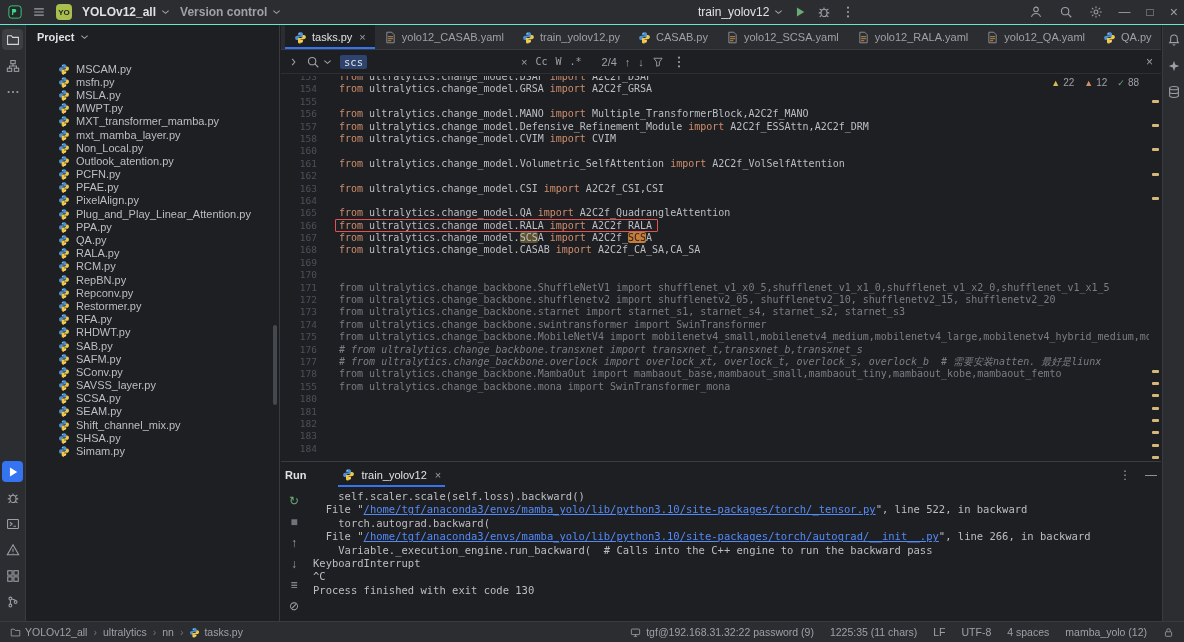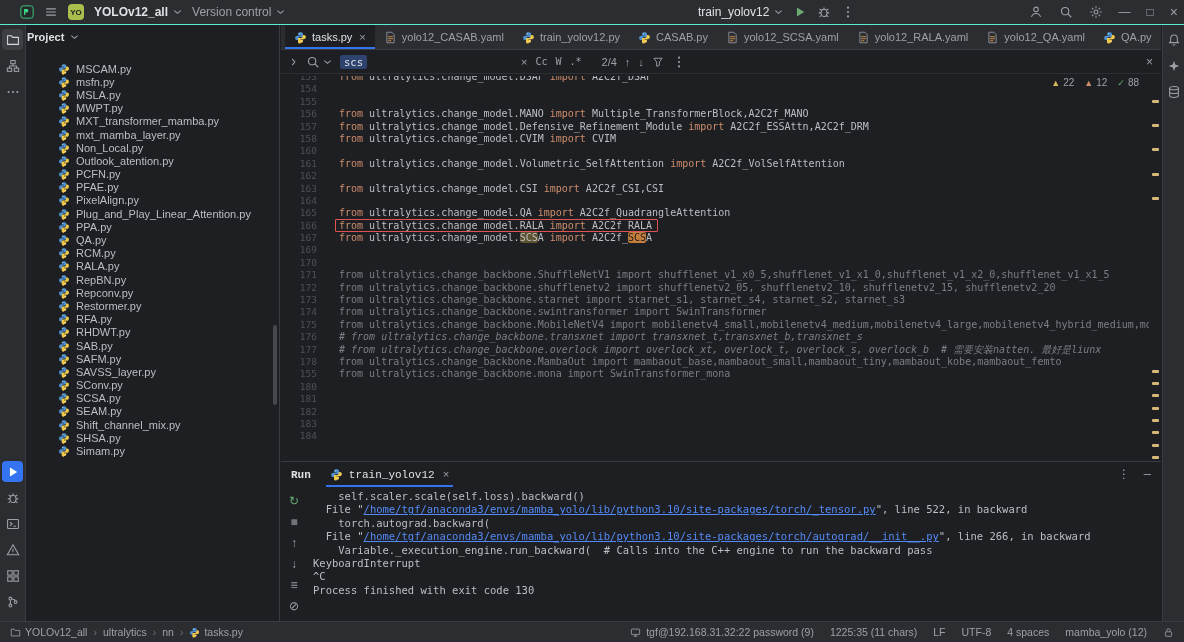--- a/index.html
+++ b/index.html
@@ -4,46 +4,46 @@
 <style>
   html,body{margin:0;padding:0;background:#111;}
   .app{position:relative;width:1184px;height:642px;background:#1e1f22;color:#bcbec4;
        font-family:"Liberation Sans",sans-serif;overflow:hidden;font-size:11px;}
   .svgi{width:14px;height:14px;display:block;}
   .chev{width:9px;height:6px;color:#9da0a8;display:block;}
   .gly{font-size:12px;line-height:1;}
 
   
   .titlebar{position:absolute;top:0;left:0;right:0;height:24px;background:#2b2d30;
-            border-bottom:1px solid #5eead4;display:flex;align-items:center;padding:0 20px;gap:10px;}
+            border-bottom:1px solid #5eead4;display:flex;align-items:center;padding:0 8px;gap:10px;}
   .tb-badge{width:16px;height:16px;border-radius:4px;background:#a8bf4d;color:#1e1f22;
             font-weight:bold;font-size:8px;display:flex;align-items:center;justify-content:center;flex:none;}
   .tb-name{color:#dfe1e5;font-weight:bold;display:flex;gap:5px;align-items:center;font-size:12px;}
-  .tb-vc{color:#9da0a8;display:flex;gap:5px;align-items:center;font-size:12px;}
+  .tb-vc{color:#9da0a8;display:flex;gap:5px;align-items:center;font-size:12px;font-weight:bold;}
   .run-widget{position:absolute;left:698px;top:0;height:24px;display:flex;align-items:center;gap:10px;
               color:#dfe1e5;font-size:12px;}
   .tb-right{position:absolute;right:6px;top:0;height:24px;display:flex;align-items:center;gap:16px;color:#9da0a8;}
   .win-glyph{font-size:12px;color:#9da0a8;}
 
   
   .left-strip{position:absolute;top:25px;bottom:21px;left:0;width:26px;background:#2b2d30;
               border-right:1px solid #393b40;display:flex;flex-direction:column;align-items:center;padding-top:4px;box-sizing:border-box;}
   .right-strip{position:absolute;top:25px;bottom:21px;right:0;width:22px;background:#2b2d30;
                border-left:1px solid #393b40;display:flex;flex-direction:column;align-items:center;padding-top:4px;box-sizing:border-box;}
   .strip-bottom{margin-top:auto;display:flex;flex-direction:column;align-items:center;padding-bottom:4px;}
   .strip-btn{width:21px;height:21px;border-radius:4px;display:flex;align-items:center;justify-content:center;
              color:#9da0a8;margin-bottom:5px;flex:none;}
   .strip-btn .svgi{width:14px;height:14px;}
   .strip-btn.active{background:#3d3f43;color:#d5d7dd;}
   .strip-btn.accent{background:#3574f0;color:#fff;}
 
   
   .project{position:absolute;top:25px;bottom:21px;left:27px;width:253px;background:#1e1f22;
            border-right:1px solid #393b40;box-sizing:border-box;}
-  .proj-header{height:24px;display:flex;align-items:center;gap:6px;color:#dfe1e5;font-weight:bold;}
+  .proj-header{height:24px;display:flex;align-items:center;gap:6px;padding-left:10px;color:#dfe1e5;font-weight:bold;}
   .tree{margin-top:13px;}
   .tree-row{display:flex;align-items:center;gap:6px;height:13.2px;padding-left:31px;color:#bcbec4;}
   .tree-row .svgi{width:12px;height:12px;flex:none;}
   .tree-label{white-space:nowrap;}
   .proj-scroll{position:absolute;right:2px;top:300px;width:4px;height:80px;background:#45484d;border-radius:2px;}
 
   
   .main{position:absolute;top:25px;bottom:21px;left:281px;right:23px;display:flex;flex-direction:column;}
 
   .tabbar{height:24px;flex:none;background:#2b2d30;border-bottom:1px solid #393b40;
@@ -82,21 +82,21 @@
   .sg-M{background:#c77d3a;color:#1e1f22;border-radius:2px;}
   .stripe{position:absolute;right:0;top:0;bottom:0;width:12px;}
   .mark{position:absolute;right:2px;width:7px;height:3px;background:#d5b778;border-radius:1px;}
   .inspections{position:absolute;top:3px;right:22px;display:flex;gap:10px;align-items:center;
                font-size:10px;color:#9da0a8;}
   .insp{display:flex;gap:3px;align-items:center;}
   .insp-ic{font-size:9px;}
 
   
   .runpanel{height:159px;flex:none;border-top:1px solid #393b40;display:flex;flex-direction:column;background:#1e1f22;}
-  .run-header{height:25px;flex:none;display:flex;align-items:center;gap:15px;padding:0 10px;font-family:Liberation Mono, monospace;}
+  .run-header{height:25px;flex:none;display:flex;align-items:center;gap:32px;padding:0 4px;}
   .run-title{color:#dfe1e5;font-weight:bold;}
   .run-tab{display:flex;align-items:center;gap:6px;height:25px;box-shadow:inset 0 -2px 0 #3574f0;
            color:#dfe1e5;padding:0 4px;}
   .run-tab .svgi{width:13px;height:13px;}
   .run-header-icons{margin-left:auto;display:flex;gap:14px;color:#9da0a8;}
   .run-body{flex:1;display:flex;overflow:hidden;}
   .run-tools{width:26px;flex:none;display:flex;flex-direction:column;align-items:center;padding-top:4px;}
   .rt-btn{width:20px;height:19px;display:flex;align-items:center;justify-content:center;border-radius:4px;margin-bottom:2px;}
   .console{flex:1;overflow:hidden;font-family:"DejaVu Sans Mono",monospace;font-size:10.5px;
            line-height:13.4px;padding:3px 0 0 6px;white-space:pre;color:#bcbec4;}
@@ -404,38 +404,38 @@
           </svg>
           <span class="tree-label">QA.py</span>
         </div>
         <div class="tree-row">
           <svg class="svgi" viewBox="0 0 16 16">
             <path fill="#4e8fce" d="M7.9 1.5c-1.8 0-2.9.8-2.9 2v1.6h3v.7H4c-1.5 0-2.6 1-2.6 2.7 0 1.6 1 2.7 2.5 2.7h1.3V9.7c0-1.4 1.2-2.4 2.6-2.4h3.3V3.5c0-1.2-1.1-2-3.2-2z"></path>
             <path fill="#efc94c" d="M8.1 14.5c1.8 0 2.9-.8 2.9-2v-1.6H8v-.7h4c1.5 0 2.6-1 2.6-2.7 0-1.6-1-2.7-2.5-2.7h-1.3v1.5c0 1.4-1.2 2.4-2.6 2.4H4.9v4.8c0 1.2 1.1 2 3.2 2z"></path>
             <circle cx="6.4" cy="3.3" r=".6" fill="#fff"></circle>
             <circle cx="9.6" cy="12.7" r=".6" fill="#fff"></circle>
           </svg>
+          <span class="tree-label">RALA.py</span>
+        </div>
+        <div class="tree-row">
+          <svg class="svgi" viewBox="0 0 16 16">
+            <path fill="#4e8fce" d="M7.9 1.5c-1.8 0-2.9.8-2.9 2v1.6h3v.7H4c-1.5 0-2.6 1-2.6 2.7 0 1.6 1 2.7 2.5 2.7h1.3V9.7c0-1.4 1.2-2.4 2.6-2.4h3.3V3.5c0-1.2-1.1-2-3.2-2z"></path>
+            <path fill="#efc94c" d="M8.1 14.5c1.8 0 2.9-.8 2.9-2v-1.6H8v-.7h4c1.5 0 2.6-1 2.6-2.7 0-1.6-1-2.7-2.5-2.7h-1.3v1.5c0 1.4-1.2 2.4-2.6 2.4H4.9v4.8c0 1.2 1.1 2 3.2 2z"></path>
+            <circle cx="6.4" cy="3.3" r=".6" fill="#fff"></circle>
+            <circle cx="9.6" cy="12.7" r=".6" fill="#fff"></circle>
+          </svg>
           <span class="tree-label">RCM.py</span>
         </div>
         <div class="tree-row">
           <svg class="svgi" viewBox="0 0 16 16">
             <path fill="#4e8fce" d="M7.9 1.5c-1.8 0-2.9.8-2.9 2v1.6h3v.7H4c-1.5 0-2.6 1-2.6 2.7 0 1.6 1 2.7 2.5 2.7h1.3V9.7c0-1.4 1.2-2.4 2.6-2.4h3.3V3.5c0-1.2-1.1-2-3.2-2z"></path>
             <path fill="#efc94c" d="M8.1 14.5c1.8 0 2.9-.8 2.9-2v-1.6H8v-.7h4c1.5 0 2.6-1 2.6-2.7 0-1.6-1-2.7-2.5-2.7h-1.3v1.5c0 1.4-1.2 2.4-2.6 2.4H4.9v4.8c0 1.2 1.1 2 3.2 2z"></path>
             <circle cx="6.4" cy="3.3" r=".6" fill="#fff"></circle>
             <circle cx="9.6" cy="12.7" r=".6" fill="#fff"></circle>
           </svg>
-          <span class="tree-label">RALA.py</span>
-        </div>
-        <div class="tree-row">
-          <svg class="svgi" viewBox="0 0 16 16">
-            <path fill="#4e8fce" d="M7.9 1.5c-1.8 0-2.9.8-2.9 2v1.6h3v.7H4c-1.5 0-2.6 1-2.6 2.7 0 1.6 1 2.7 2.5 2.7h1.3V9.7c0-1.4 1.2-2.4 2.6-2.4h3.3V3.5c0-1.2-1.1-2-3.2-2z"></path>
-            <path fill="#efc94c" d="M8.1 14.5c1.8 0 2.9-.8 2.9-2v-1.6H8v-.7h4c1.5 0 2.6-1 2.6-2.7 0-1.6-1-2.7-2.5-2.7h-1.3v1.5c0 1.4-1.2 2.4-2.6 2.4H4.9v4.8c0 1.2 1.1 2 3.2 2z"></path>
-            <circle cx="6.4" cy="3.3" r=".6" fill="#fff"></circle>
-            <circle cx="9.6" cy="12.7" r=".6" fill="#fff"></circle>
-          </svg>
           <span class="tree-label">RepBN.py</span>
         </div>
         <div class="tree-row">
           <svg class="svgi" viewBox="0 0 16 16">
             <path fill="#4e8fce" d="M7.9 1.5c-1.8 0-2.9.8-2.9 2v1.6h3v.7H4c-1.5 0-2.6 1-2.6 2.7 0 1.6 1 2.7 2.5 2.7h1.3V9.7c0-1.4 1.2-2.4 2.6-2.4h3.3V3.5c0-1.2-1.1-2-3.2-2z"></path>
             <path fill="#efc94c" d="M8.1 14.5c1.8 0 2.9-.8 2.9-2v-1.6H8v-.7h4c1.5 0 2.6-1 2.6-2.7 0-1.6-1-2.7-2.5-2.7h-1.3v1.5c0 1.4-1.2 2.4-2.6 2.4H4.9v4.8c0 1.2 1.1 2 3.2 2z"></path>
             <circle cx="6.4" cy="3.3" r=".6" fill="#fff"></circle>
             <circle cx="9.6" cy="12.7" r=".6" fill="#fff"></circle>
           </svg>
           <span class="tree-label">Repconv.py</span>
@@ -485,30 +485,30 @@
           </svg>
           <span class="tree-label">SAFM.py</span>
         </div>
         <div class="tree-row">
           <svg class="svgi" viewBox="0 0 16 16">
             <path fill="#4e8fce" d="M7.9 1.5c-1.8 0-2.9.8-2.9 2v1.6h3v.7H4c-1.5 0-2.6 1-2.6 2.7 0 1.6 1 2.7 2.5 2.7h1.3V9.7c0-1.4 1.2-2.4 2.6-2.4h3.3V3.5c0-1.2-1.1-2-3.2-2z"></path>
             <path fill="#efc94c" d="M8.1 14.5c1.8 0 2.9-.8 2.9-2v-1.6H8v-.7h4c1.5 0 2.6-1 2.6-2.7 0-1.6-1-2.7-2.5-2.7h-1.3v1.5c0 1.4-1.2 2.4-2.6 2.4H4.9v4.8c0 1.2 1.1 2 3.2 2z"></path>
             <circle cx="6.4" cy="3.3" r=".6" fill="#fff"></circle>
             <circle cx="9.6" cy="12.7" r=".6" fill="#fff"></circle>
           </svg>
+          <span class="tree-label">SConv.py</span>
+        </div>
+        <div class="tree-row">
+          <svg class="svgi" viewBox="0 0 16 16">
+            <path fill="#4e8fce" d="M7.9 1.5c-1.8 0-2.9.8-2.9 2v1.6h3v.7H4c-1.5 0-2.6 1-2.6 2.7 0 1.6 1 2.7 2.5 2.7h1.3V9.7c0-1.4 1.2-2.4 2.6-2.4h3.3V3.5c0-1.2-1.1-2-3.2-2z"></path>
+            <path fill="#efc94c" d="M8.1 14.5c1.8 0 2.9-.8 2.9-2v-1.6H8v-.7h4c1.5 0 2.6-1 2.6-2.7 0-1.6-1-2.7-2.5-2.7h-1.3v1.5c0 1.4-1.2 2.4-2.6 2.4H4.9v4.8c0 1.2 1.1 2 3.2 2z"></path>
+            <circle cx="6.4" cy="3.3" r=".6" fill="#fff"></circle>
+            <circle cx="9.6" cy="12.7" r=".6" fill="#fff"></circle>
+          </svg>
           <span class="tree-label">SAVSS_layer.py</span>
-        </div>
-        <div class="tree-row">
-          <svg class="svgi" viewBox="0 0 16 16">
-            <path fill="#4e8fce" d="M7.9 1.5c-1.8 0-2.9.8-2.9 2v1.6h3v.7H4c-1.5 0-2.6 1-2.6 2.7 0 1.6 1 2.7 2.5 2.7h1.3V9.7c0-1.4 1.2-2.4 2.6-2.4h3.3V3.5c0-1.2-1.1-2-3.2-2z"></path>
-            <path fill="#efc94c" d="M8.1 14.5c1.8 0 2.9-.8 2.9-2v-1.6H8v-.7h4c1.5 0 2.6-1 2.6-2.7 0-1.6-1-2.7-2.5-2.7h-1.3v1.5c0 1.4-1.2 2.4-2.6 2.4H4.9v4.8c0 1.2 1.1 2 3.2 2z"></path>
-            <circle cx="6.4" cy="3.3" r=".6" fill="#fff"></circle>
-            <circle cx="9.6" cy="12.7" r=".6" fill="#fff"></circle>
-          </svg>
-          <span class="tree-label">SConv.py</span>
         </div>
         <div class="tree-row">
           <svg class="svgi" viewBox="0 0 16 16">
             <path fill="#4e8fce" d="M7.9 1.5c-1.8 0-2.9.8-2.9 2v1.6h3v.7H4c-1.5 0-2.6 1-2.6 2.7 0 1.6 1 2.7 2.5 2.7h1.3V9.7c0-1.4 1.2-2.4 2.6-2.4h3.3V3.5c0-1.2-1.1-2-3.2-2z"></path>
             <path fill="#efc94c" d="M8.1 14.5c1.8 0 2.9-.8 2.9-2v-1.6H8v-.7h4c1.5 0 2.6-1 2.6-2.7 0-1.6-1-2.7-2.5-2.7h-1.3v1.5c0 1.4-1.2 2.4-2.6 2.4H4.9v4.8c0 1.2 1.1 2 3.2 2z"></path>
             <circle cx="6.4" cy="3.3" r=".6" fill="#fff"></circle>
             <circle cx="9.6" cy="12.7" r=".6" fill="#fff"></circle>
           </svg>
           <span class="tree-label">SCSA.py</span>
         </div>
@@ -672,33 +672,34 @@
             <circle cx="8" cy="8" r="1.2"></circle>
             <circle cx="8" cy="13" r="1.2"></circle>
           </svg>
         </span>
       <span class="sb-close">×</span>
     </div>
 
     <div class="editor">
       <div class="code">
           <div class="cl"><span class="ln">153</span><span class="ct"><span class="sg-k">from</span><span class="sg-t"> ultralytics.change_model.DSAF </span><span class="sg-k">import</span><span class="sg-t"> A2C2f_DSAF</span></span></div>
-          <div class="cl"><span class="ln">154</span></div>
+          <div class="cl"><span class="ln">154</span><span class="ct"><span class="sg-k">from</span><span class="sg-t"> ultralytics.change_model.GRSA </span><span class="sg-k">import</span><span class="sg-t"> A2C2f_GRSA</span></span></div>
           <div class="cl"><span class="ln">155</span><span class="ct"></span></div>
           <div class="cl"><span class="ln">156</span><span class="ct"><span class="sg-k">from</span><span class="sg-t"> ultralytics.change_model.MANO </span><span class="sg-k">import</span><span class="sg-t"> Multiple_TransformerBlock,A2C2f_MANO</span></span></div>
           <div class="cl"><span class="ln">157</span><span class="ct"><span class="sg-k">from</span><span class="sg-t"> ultralytics.change_model.Defensive_Refinement_Module </span><span class="sg-k">import</span><span class="sg-t"> A2C2f_ESSAttn,A2C2f_DRM</span></span></div>
           <div class="cl"><span class="ln">158</span><span class="ct"><span class="sg-k">from</span><span class="sg-t"> ultralytics.change_model.CVIM </span><span class="sg-k">import</span><span class="sg-t"> CVIM</span></span></div>
           <div class="cl"><span class="ln">160</span><span class="ct"></span></div>
           <div class="cl"><span class="ln">161</span><span class="ct"><span class="sg-k">from</span><span class="sg-t"> ultralytics.change_model.Volumetric_SelfAttention </span><span class="sg-k">import</span><span class="sg-t"> A2C2f_VolSelfAttention</span></span></div>
           <div class="cl"><span class="ln">162</span></div>
           <div class="cl"><span class="ln">163</span><span class="ct"><span class="sg-k">from</span><span class="sg-t"> ultralytics.change_model.CSI </span><span class="sg-k">import</span><span class="sg-t"> A2C2f_CSI,CSI</span></span></div>
           <div class="cl"><span class="ln">164</span><span class="ct"></span></div>
           <div class="cl"><span class="ln">165</span><span class="ct"><span class="sg-k">from</span><span class="sg-t"> ultralytics.change_model.QA </span><span class="sg-k">import</span><span class="sg-t"> A2C2f_QuadrangleAttention</span></span></div>
           <div class="cl boxed"><span class="ln">166</span><span class="ct"><span class="sg-k">from</span><span class="sg-t"> ultralytics.change_model.RALA </span><span class="sg-k">import</span><span class="sg-t"> A2C2f_RALA</span></span></div>
           <div class="cl"><span class="ln">167</span><span class="ct"><span class="sg-k">from</span><span class="sg-t"> ultralytics.change_model.</span><span class="sg-m">SCS</span><span class="sg-t">A </span><span class="sg-k">import</span><span class="sg-t"> A2C2f_</span><span class="sg-M">SCS</span><span class="sg-t">A</span></span></div>
+          <div class="cl"><span class="ln">168</span><span class="ct"><span class="sg-k">from</span><span class="sg-t"> ultralytics.change_model.CASAB </span><span class="sg-k">import</span><span class="sg-t"> A2C2f_CA_SA,CA_SA</span></span></div>
           <div class="cl"><span class="ln">169</span><span class="ct"></span></div>
           <div class="cl"><span class="ln">170</span><span class="ct"></span></div>
           <div class="cl"><span class="ln">171</span><span class="ct"><span class="sg-g">from ultralytics.change_backbone.ShuffleNetV1 import shufflenet_v1_x0_5,shufflenet_v1_x1_0,shufflenet_v1_x2_0,shufflenet_v1_x1_5</span></span></div>
           <div class="cl"><span class="ln">172</span><span class="ct"><span class="sg-g">from ultralytics.change_backbone.shufflenetv2 import shufflenetv2_05, shufflenetv2_10, shufflenetv2_15, shufflenetv2_20</span></span></div>
           <div class="cl"><span class="ln">173</span><span class="ct"><span class="sg-g">from ultralytics.change_backbone.starnet import starnet_s1, starnet_s4, starnet_s2, starnet_s3</span></span></div>
           <div class="cl"><span class="ln">174</span><span class="ct"><span class="sg-g">from ultralytics.change_backbone.swintransformer import SwinTransformer</span></span></div>
           <div class="cl"><span class="ln">175</span><span class="ct"><span class="sg-g">from ultralytics.change_backbone.MobileNetV4 import mobilenetv4_small,mobilenetv4_medium,mobilenetv4_large,mobilenetv4_hybrid_medium,mobilenetv4_hybrid_large</span></span></div>
           <div class="cl"><span class="ln">176</span><span class="ct"><span class="sg-c"># from ultralytics.change_backbone.transxnet import transxnet_t,transxnet_b,transxnet_s</span></span></div>
           <div class="cl"><span class="ln">177</span><span class="ct"><span class="sg-c"># from ultralytics.change_backbone.overlock import overlock_xt, overlock_t, overlock_s, overlock_b  # 需要安装natten. 最好是liunx</span></span></div>
           <div class="cl"><span class="ln">178</span><span class="ct"><span class="sg-g">from ultralytics.change_backbone.MambaOut import mambaout_base,mambaout_small,mambaout_tiny,mambaout_kobe,mambaout_femto</span></span></div>

